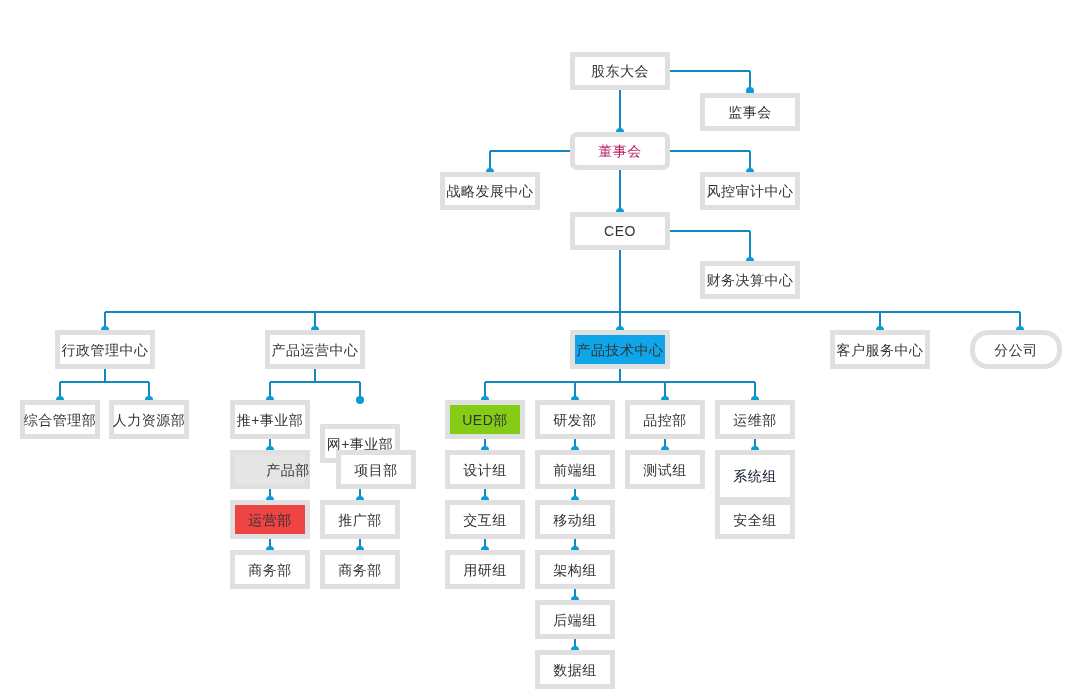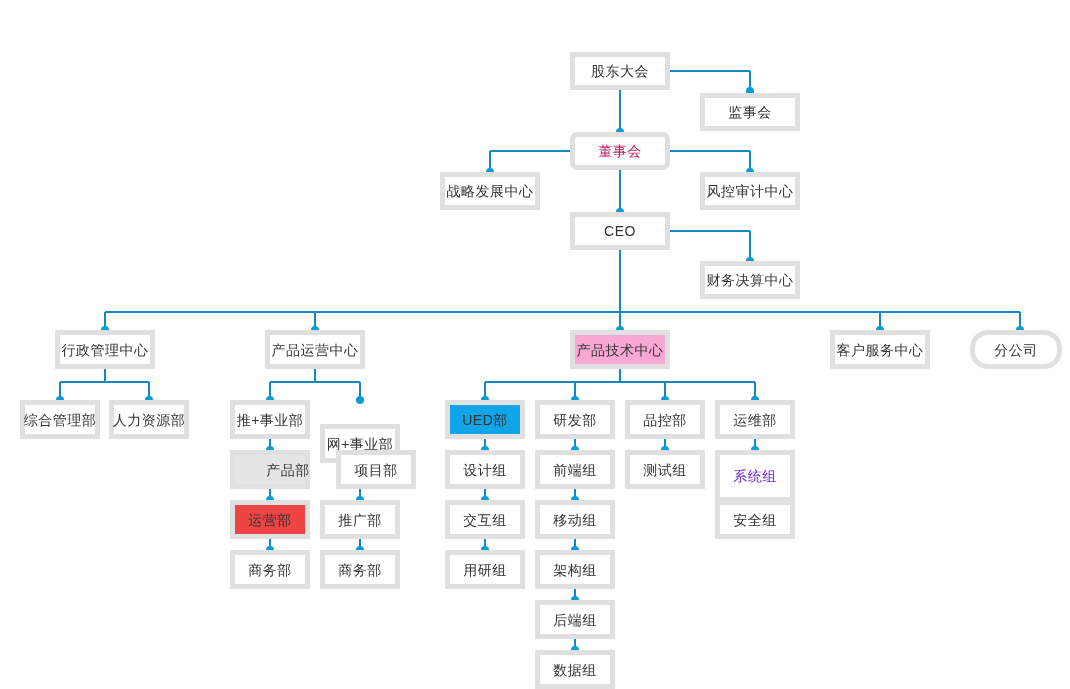--- a/index.html
+++ b/index.html
@@ -137,42 +137,42 @@
   <div id="node-layer">
       <div class="node-box" style="left: 570px; top: 52px; width: 100px; height: 38px; border-color: rgb(224, 224, 224); background: rgb(255, 255, 255); color: rgb(51, 51, 51);">股东大会</div>
       <div class="node-box" style="left: 700px; top: 93px; width: 100px; height: 38px; border-color: rgb(224, 224, 224); background: rgb(255, 255, 255); color: rgb(51, 51, 51);">监事会</div>
       <div class="node-box" style="left: 570px; top: 132px; width: 100px; height: 38px; border-color: rgb(224, 224, 224); background: rgb(255, 255, 255); color: #be185d; border-radius: 7px;">董事会</div>
       <div class="node-box" style="left: 440px; top: 172px; width: 100px; height: 38px; border-color: rgb(224, 224, 224); background: rgb(255, 255, 255); color: rgb(51, 51, 51);">战略发展中心</div>
       <div class="node-box" style="left: 700px; top: 172px; width: 100px; height: 38px; border-color: rgb(224, 224, 224); background: rgb(255, 255, 255); color: rgb(51, 51, 51);">风控审计中心</div>
       <div class="node-box" style="left: 570px; top: 212px; width: 100px; height: 38px; border-color: rgb(224, 224, 224); background: rgb(255, 255, 255); color: rgb(51, 51, 51);">CEO</div>
       <div class="node-box" style="left: 700px; top: 261px; width: 100px; height: 38px; border-color: rgb(224, 224, 224); background: rgb(255, 255, 255); color: rgb(51, 51, 51);">财务决算中心</div>
       <div class="node-box" style="left: 55px; top: 330px; width: 100px; height: 39px; border-color: rgb(224, 224, 224); background: rgb(255, 255, 255); color: rgb(51, 51, 51);">行政管理中心</div>
       <div class="node-box" style="left: 265px; top: 330px; width: 100px; height: 39px; border-color: rgb(224, 224, 224); background: rgb(255, 255, 255); color: rgb(51, 51, 51);">产品运营中心</div>
-      <div class="node-box" style="left: 570px; top: 330px; width: 100px; height: 39px; border-color: rgb(224, 224, 224); background: #f9a8d4; color: rgb(51, 51, 51);">产品技术中心</div>
+      <div class="node-box" style="left: 570px; top: 330px; width: 100px; height: 39px; border-color: rgb(224, 224, 224); background: #0ea5e9; color: rgb(51, 51, 51);">产品技术中心</div>
       <div class="node-box" style="left: 830px; top: 330px; width: 100px; height: 39px; border-color: rgb(224, 224, 224); background: rgb(255, 255, 255); color: rgb(51, 51, 51);">客户服务中心</div>
       <div class="node-box" style="left: 970px; top: 330px; width: 92px; height: 39px; border-color: rgb(224, 224, 224); background: rgb(255, 255, 255); color: rgb(51, 51, 51); border-radius: 18px;">分公司</div>
       <div class="node-box" style="left: 20px; top: 400px; width: 80px; height: 39px; border-color: rgb(224, 224, 224); background: rgb(255, 255, 255); color: rgb(51, 51, 51);">综合管理部</div>
       <div class="node-box" style="left: 109px; top: 400px; width: 80px; height: 39px; border-color: rgb(224, 224, 224); background: rgb(255, 255, 255); color: rgb(51, 51, 51);">人力资源部</div>
       <div class="node-box" style="left: 230px; top: 400px; width: 80px; height: 39px; border-color: rgb(224, 224, 224); background: rgb(255, 255, 255); color: rgb(51, 51, 51);">推+事业部</div>
       <div class="node-box" style="left: 230px; top: 450px; width: 80px; height: 39px; border-color: rgb(224, 224, 224); background: #e5e5e5; color: rgb(51, 51, 51); padding-left: 36px;">产品部</div>
       <div class="node-box" style="left: 230px; top: 500px; width: 80px; height: 39px; border-color: rgb(224, 224, 224); background: #ef4444; color: rgb(51, 51, 51);">运营部</div>
       <div class="node-box" style="left: 230px; top: 550px; width: 80px; height: 39px; border-color: rgb(224, 224, 224); background: rgb(255, 255, 255); color: rgb(51, 51, 51);">商务部</div>
       <div class="node-box" style="left: 320px; top: 424px; width: 80px; height: 39px; border-color: rgb(224, 224, 224); background: rgb(255, 255, 255); color: rgb(51, 51, 51);">网+事业部</div>
       <div class="node-box" style="left: 320px; top: 450px; width: 80px; height: 39px; border-color: rgb(224, 224, 224); background: rgb(255, 255, 255); color: rgb(51, 51, 51); margin-left: 16px;">项目部</div>
       <div class="node-box" style="left: 320px; top: 500px; width: 80px; height: 39px; border-color: rgb(224, 224, 224); background: rgb(255, 255, 255); color: rgb(51, 51, 51);">推广部</div>
       <div class="node-box" style="left: 320px; top: 550px; width: 80px; height: 39px; border-color: rgb(224, 224, 224); background: rgb(255, 255, 255); color: rgb(51, 51, 51);">商务部</div>
-      <div class="node-box" style="left: 445px; top: 400px; width: 80px; height: 39px; border-color: rgb(224, 224, 224); background: #0ea5e9; color: rgb(51, 51, 51);">UED部</div>
+      <div class="node-box" style="left: 445px; top: 400px; width: 80px; height: 39px; border-color: rgb(224, 224, 224); background: #84cc16; color: rgb(51, 51, 51);">UED部</div>
       <div class="node-box" style="left: 445px; top: 450px; width: 80px; height: 39px; border-color: rgb(224, 224, 224); background: rgb(255, 255, 255); color: rgb(51, 51, 51);">设计组</div>
       <div class="node-box" style="left: 445px; top: 500px; width: 80px; height: 39px; border-color: rgb(224, 224, 224); background: rgb(255, 255, 255); color: rgb(51, 51, 51);">交互组</div>
       <div class="node-box" style="left: 445px; top: 550px; width: 80px; height: 39px; border-color: rgb(224, 224, 224); background: rgb(255, 255, 255); color: rgb(51, 51, 51);">用研组</div>
       <div class="node-box" style="left: 535px; top: 400px; width: 80px; height: 39px; border-color: rgb(224, 224, 224); background: rgb(255, 255, 255); color: rgb(51, 51, 51);">研发部</div>
       <div class="node-box" style="left: 535px; top: 450px; width: 80px; height: 39px; border-color: rgb(224, 224, 224); background: rgb(255, 255, 255); color: rgb(51, 51, 51);">前端组</div>
       <div class="node-box" style="left: 535px; top: 500px; width: 80px; height: 39px; border-color: rgb(224, 224, 224); background: rgb(255, 255, 255); color: rgb(51, 51, 51);">移动组</div>
       <div class="node-box" style="left: 535px; top: 550px; width: 80px; height: 39px; border-color: rgb(224, 224, 224); background: rgb(255, 255, 255); color: rgb(51, 51, 51);">架构组</div>
       <div class="node-box" style="left: 535px; top: 600px; width: 80px; height: 39px; border-color: rgb(224, 224, 224); background: rgb(255, 255, 255); color: rgb(51, 51, 51);">后端组</div>
       <div class="node-box" style="left: 535px; top: 650px; width: 80px; height: 39px; border-color: rgb(224, 224, 224); background: rgb(255, 255, 255); color: rgb(51, 51, 51);">数据组</div>
       <div class="node-box" style="left: 625px; top: 400px; width: 80px; height: 39px; border-color: rgb(224, 224, 224); background: rgb(255, 255, 255); color: rgb(51, 51, 51);">品控部</div>
       <div class="node-box" style="left: 625px; top: 450px; width: 80px; height: 39px; border-color: rgb(224, 224, 224); background: rgb(255, 255, 255); color: rgb(51, 51, 51);">测试组</div>
       <div class="node-box" style="left: 715px; top: 400px; width: 80px; height: 39px; border-color: rgb(224, 224, 224); background: rgb(255, 255, 255); color: rgb(51, 51, 51);">运维部</div>
-      <div class="node-box" style="left: 715px; top: 450px; width: 80px; height: 52px; border-color: rgb(224, 224, 224); background: rgb(255, 255, 255); color: #6d28d9;">系统组</div>
+      <div class="node-box" style="left: 715px; top: 450px; width: 80px; height: 52px; border-color: rgb(224, 224, 224); background: rgb(255, 255, 255); color: #0f172a;">系统组</div>
       <div class="node-box" style="left: 715px; top: 500px; width: 80px; height: 39px; border-color: rgb(224, 224, 224); background: rgb(255, 255, 255); color: rgb(51, 51, 51);">安全组</div>
     </div>
 </div>
 
 </body></html>

